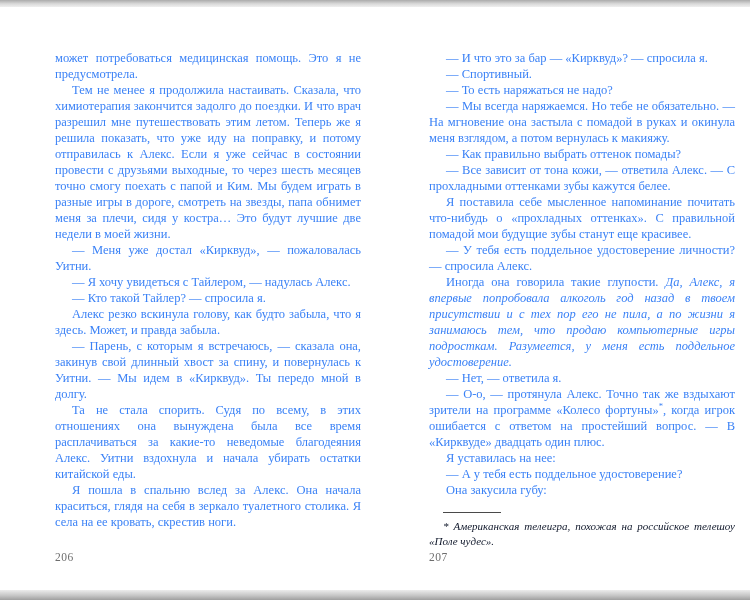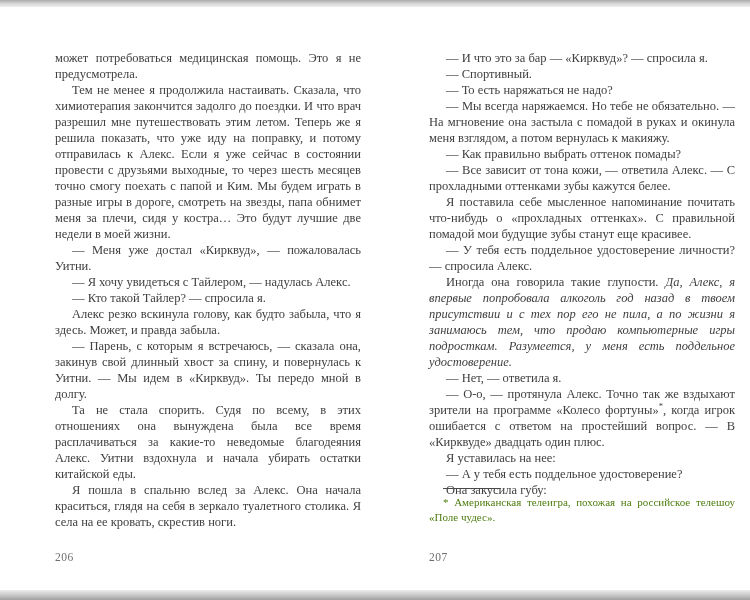--- a/index.html
+++ b/index.html
@@ -35,21 +35,21 @@
     height: 600px;
     width: 306px;
   }
   .page-left  { left: 55px; }
   .page-right { left: 429px; }
   .page-text {
     position: absolute;
     top: 50px;
     left: 0;
     width: 306px;
-    color: #404040;
+    color: #3b82f6;
     font-size: 12.5px;
     line-height: 16px;
     text-align: justify;
     -webkit-hyphens: auto;
     hyphens: auto;
   }
   .page-text p {
     margin: 0;
     padding: 0;
   }
@@ -60,24 +60,25 @@
     font-style: italic;
     margin-top: 8px;
   }
   .page-text sup {
     font-size: 0.68em;
     line-height: 0;
     vertical-align: super;
   }
   .footnote {
     position: absolute;
-    top: 488px;
+    top: 512px;
     left: 0;
     width: 306px;
-    color: #4d7c0f;
+    color: #0f172a;
+    font-style: italic;
   }
   .footnote-rule {
     width: 58px;
     height: 0;
     border-top: 1px solid #4a4a4a;
     margin-left: 14px;
     margin-bottom: 6px;
   }
   .footnote-text {
     margin: 0;

